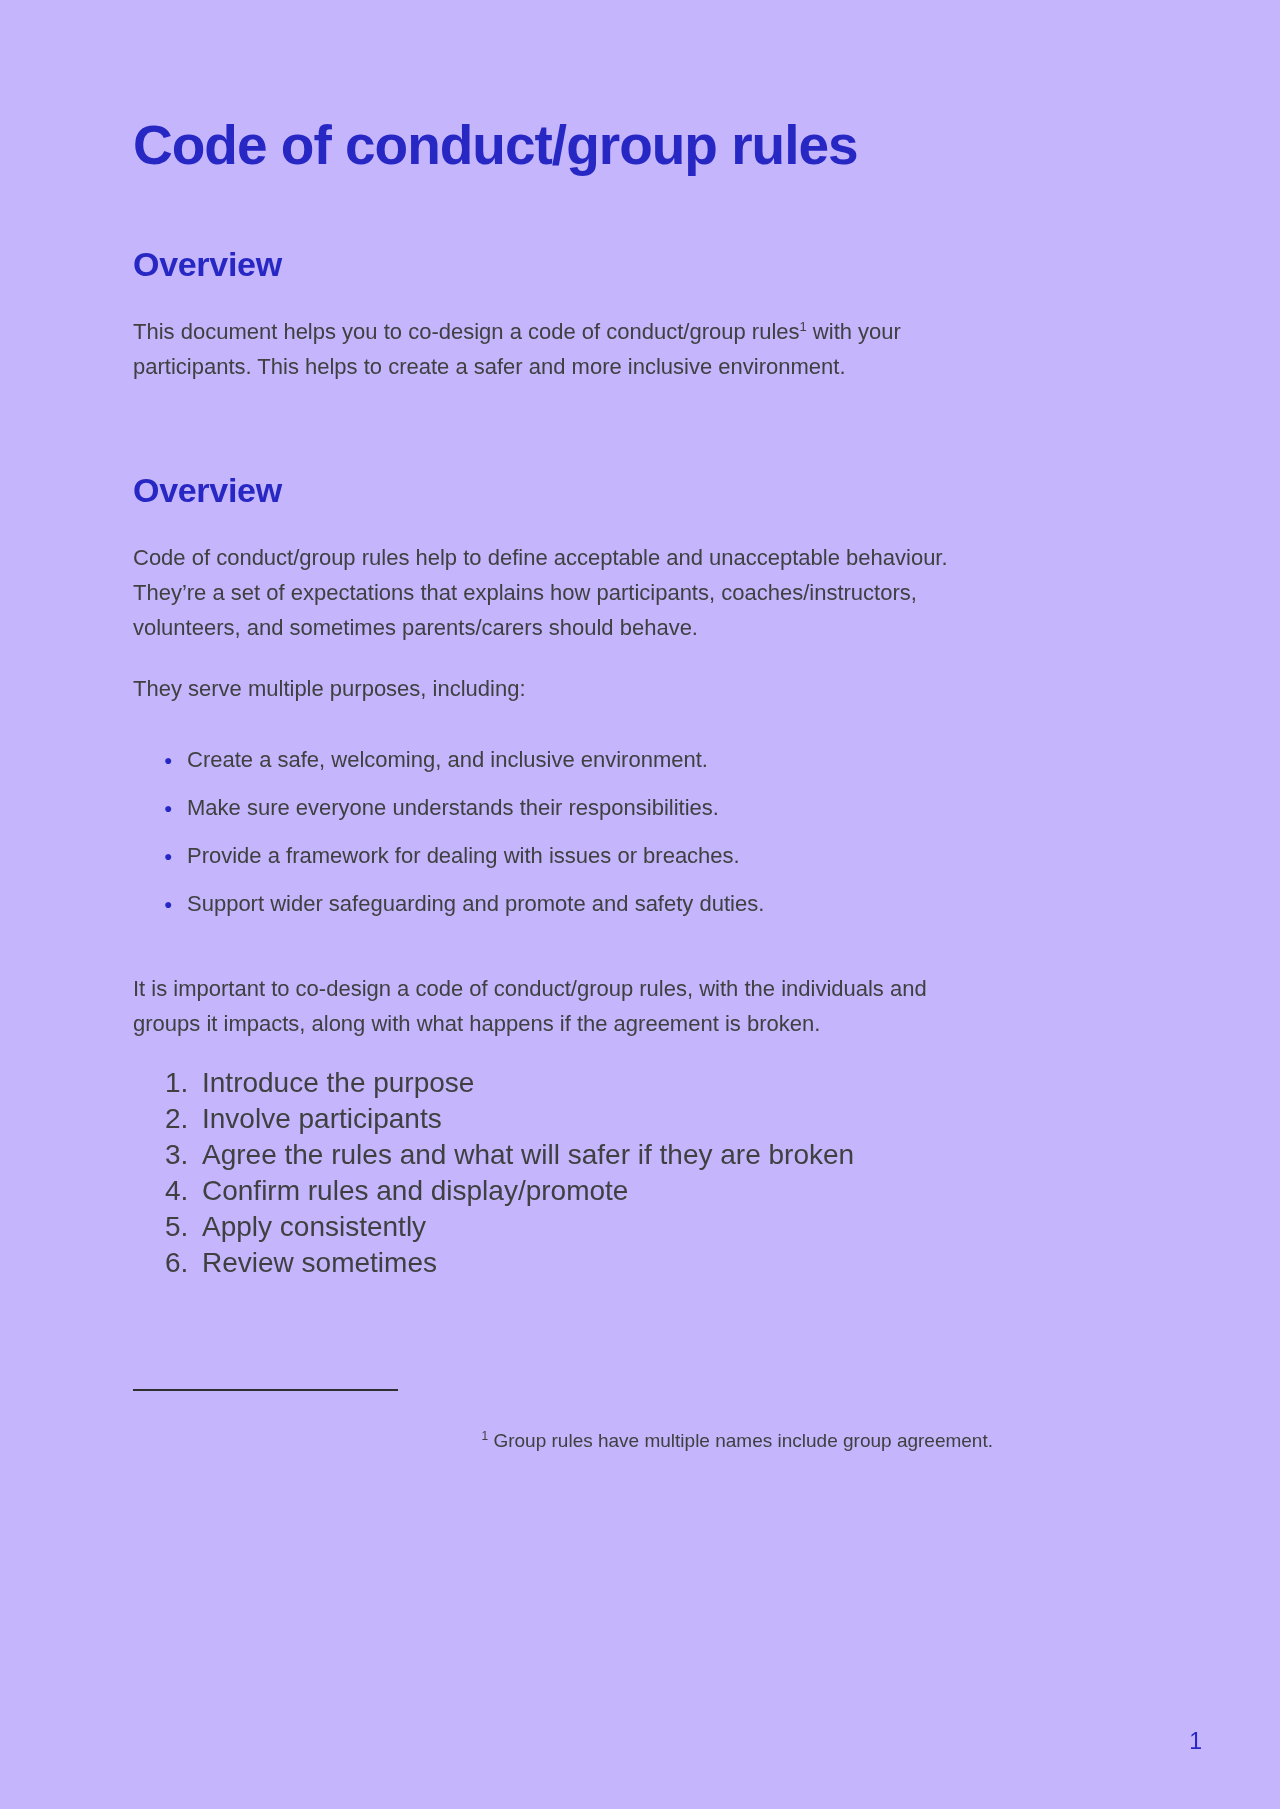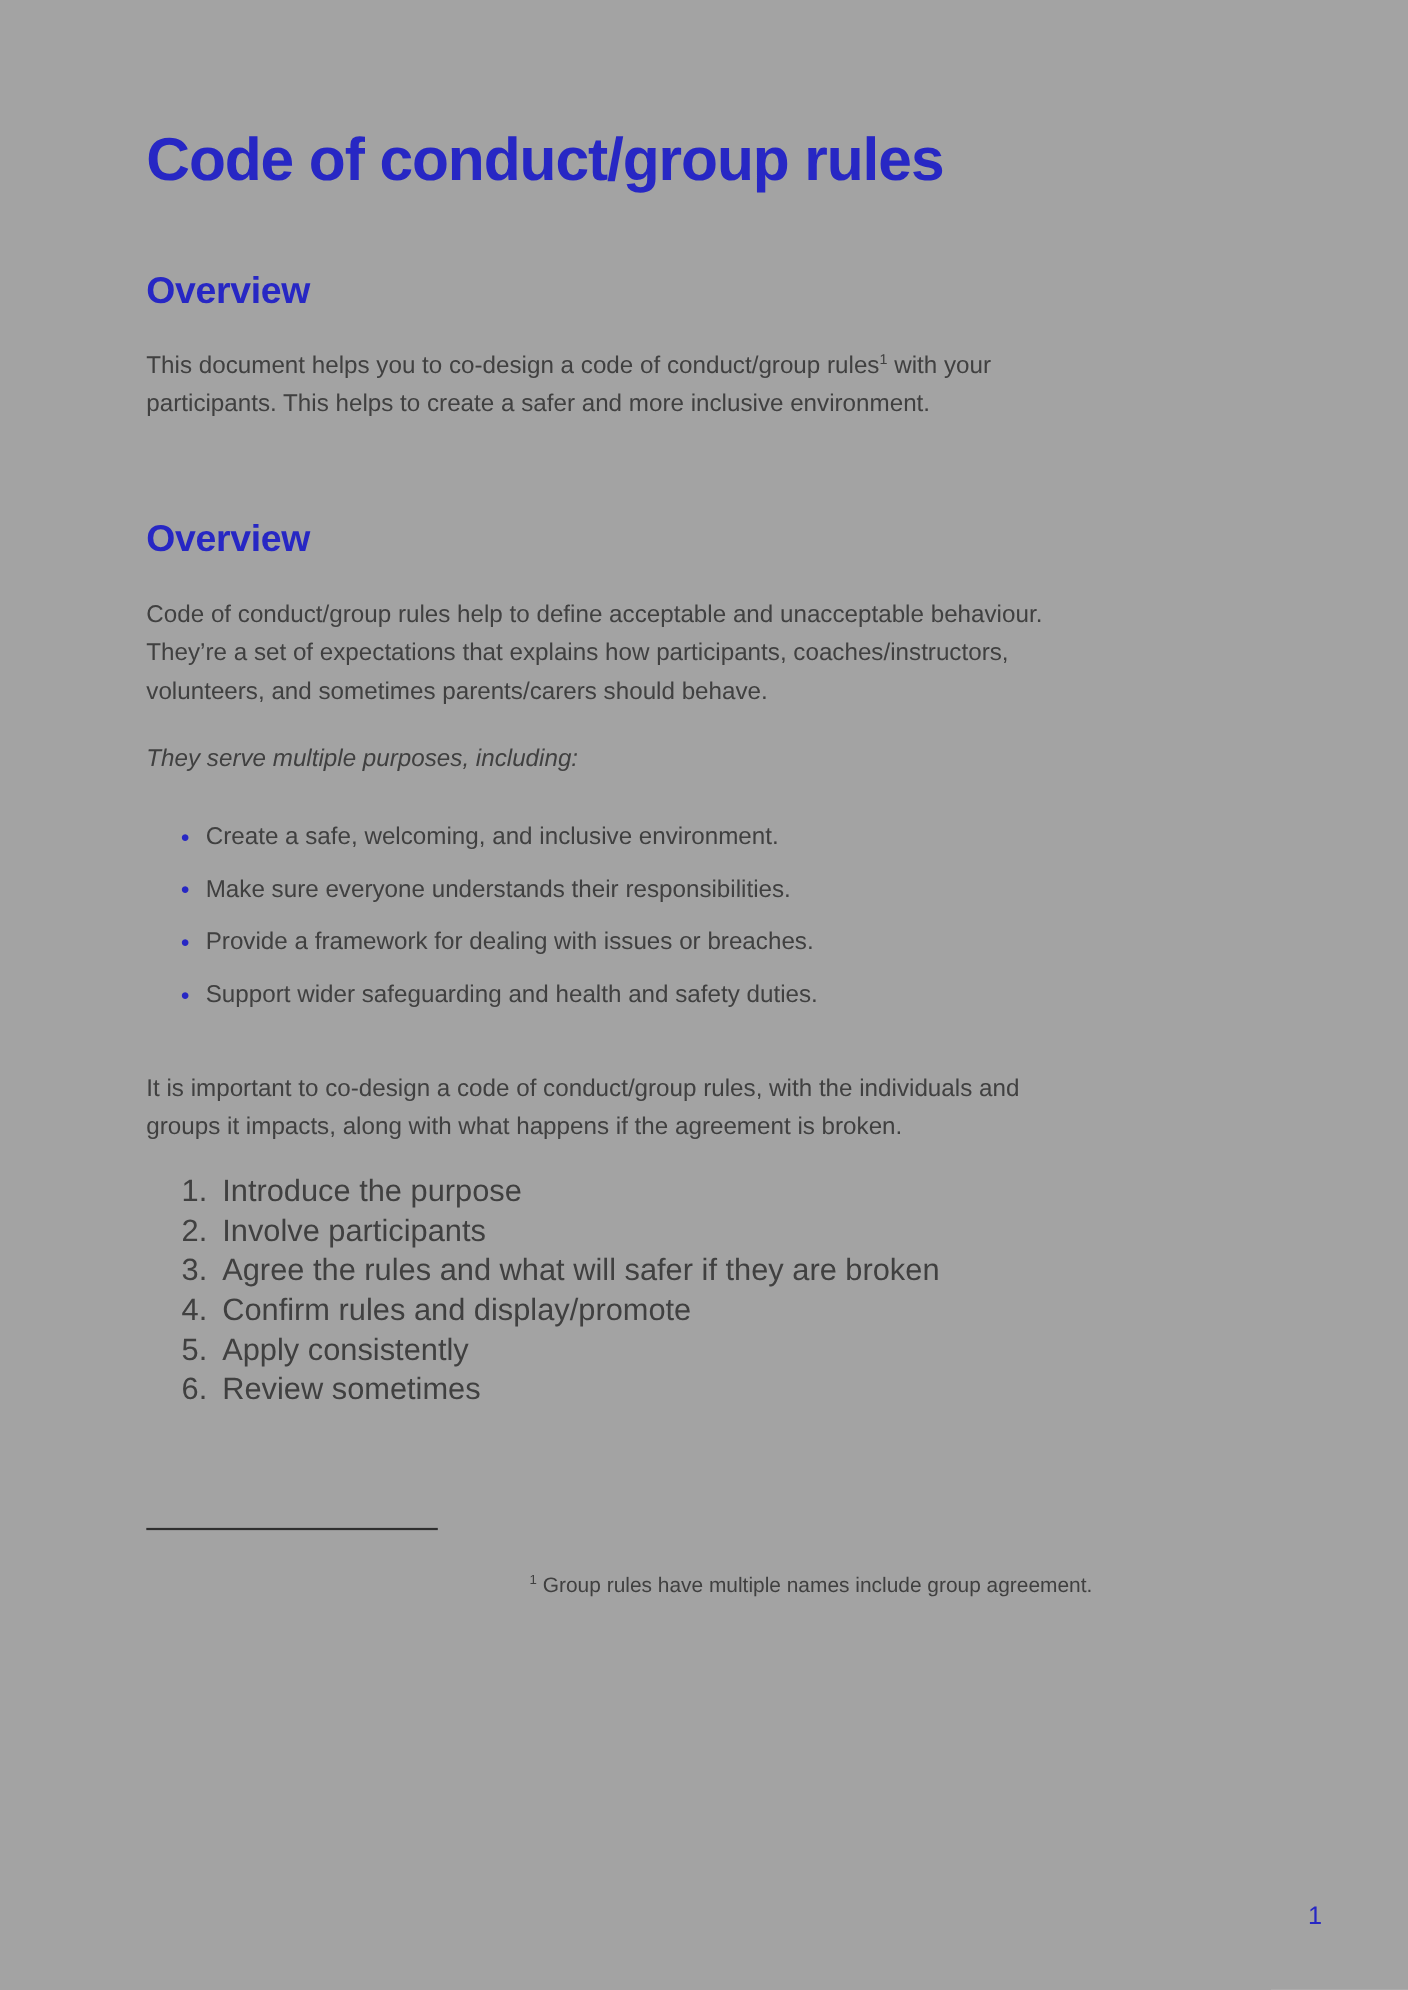--- a/index.html
+++ b/index.html
@@ -5,21 +5,21 @@
   :root { --accent: #2727c4; --ink: #404040; }
   * { margin: 0; padding: 0; box-sizing: border-box; }
   html, body { background: #ffffff; }
   body { font-family: "Liberation Sans", sans-serif; }
 
   .page {
     position: relative;
     width: 1280px;
     height: 1809px;
     margin: 0 auto;
-    background: #a3a3a3;
+    background: #c4b5fd;
     padding: 0 133px;
     overflow: hidden;
   }
 
   .doc-title {
     padding-top: 112px;
     font-size: 55px;
     line-height: 1.2;
     font-weight: 700;
     letter-spacing: -1px;
@@ -41,21 +41,21 @@
 
   p {
     max-width: 860px;
     font-size: 22px;
     line-height: 35px;
     color: var(--ink);
     font-weight: 400;
   }
   .p-purpose   { margin-top: 28px; }
   .p-overview1 { margin-top: 28px; }
-  .p-overview2 { margin-top: 26px; font-style: italic; }
+  .p-overview2 { margin-top: 26px; }
   .p-important { margin-top: 50px; }
 
   sup.fn-ref {
     font-size: 13px;
     line-height: 0;
     vertical-align: super;
   }
 
   ul.bullet-list {
     margin-top: 36px;
@@ -140,21 +140,21 @@
   <h2 class="h-overview">Overview</h2>
 
   <p class="p-overview1">Code of conduct/group rules help to define acceptable and unacceptable behaviour. They’re a set of expectations that explains how participants, coaches/instructors, volunteers, and sometimes parents/carers should behave.</p>
 
   <p class="p-overview2">They serve multiple purposes, including:</p>
 
   <ul class="bullet-list">
     <li>Create a safe, welcoming, and inclusive environment.</li>
     <li>Make sure everyone understands their responsibilities.</li>
     <li>Provide a framework for dealing with issues or breaches.</li>
-    <li>Support wider safeguarding and health and safety duties.</li>
+    <li>Support wider safeguarding and promote and safety duties.</li>
   </ul>
 
   <p class="p-important">It is important to co-design a code of conduct/group rules, with the individuals and groups it impacts, along with what happens if the agreement is broken.</p>
 
 
   <ol class="step-list">
     <li>Introduce the purpose</li>
     <li>Involve participants</li>
     <li>Agree the rules and what will safer if they are broken</li>
     <li>Confirm rules and display/promote</li>

